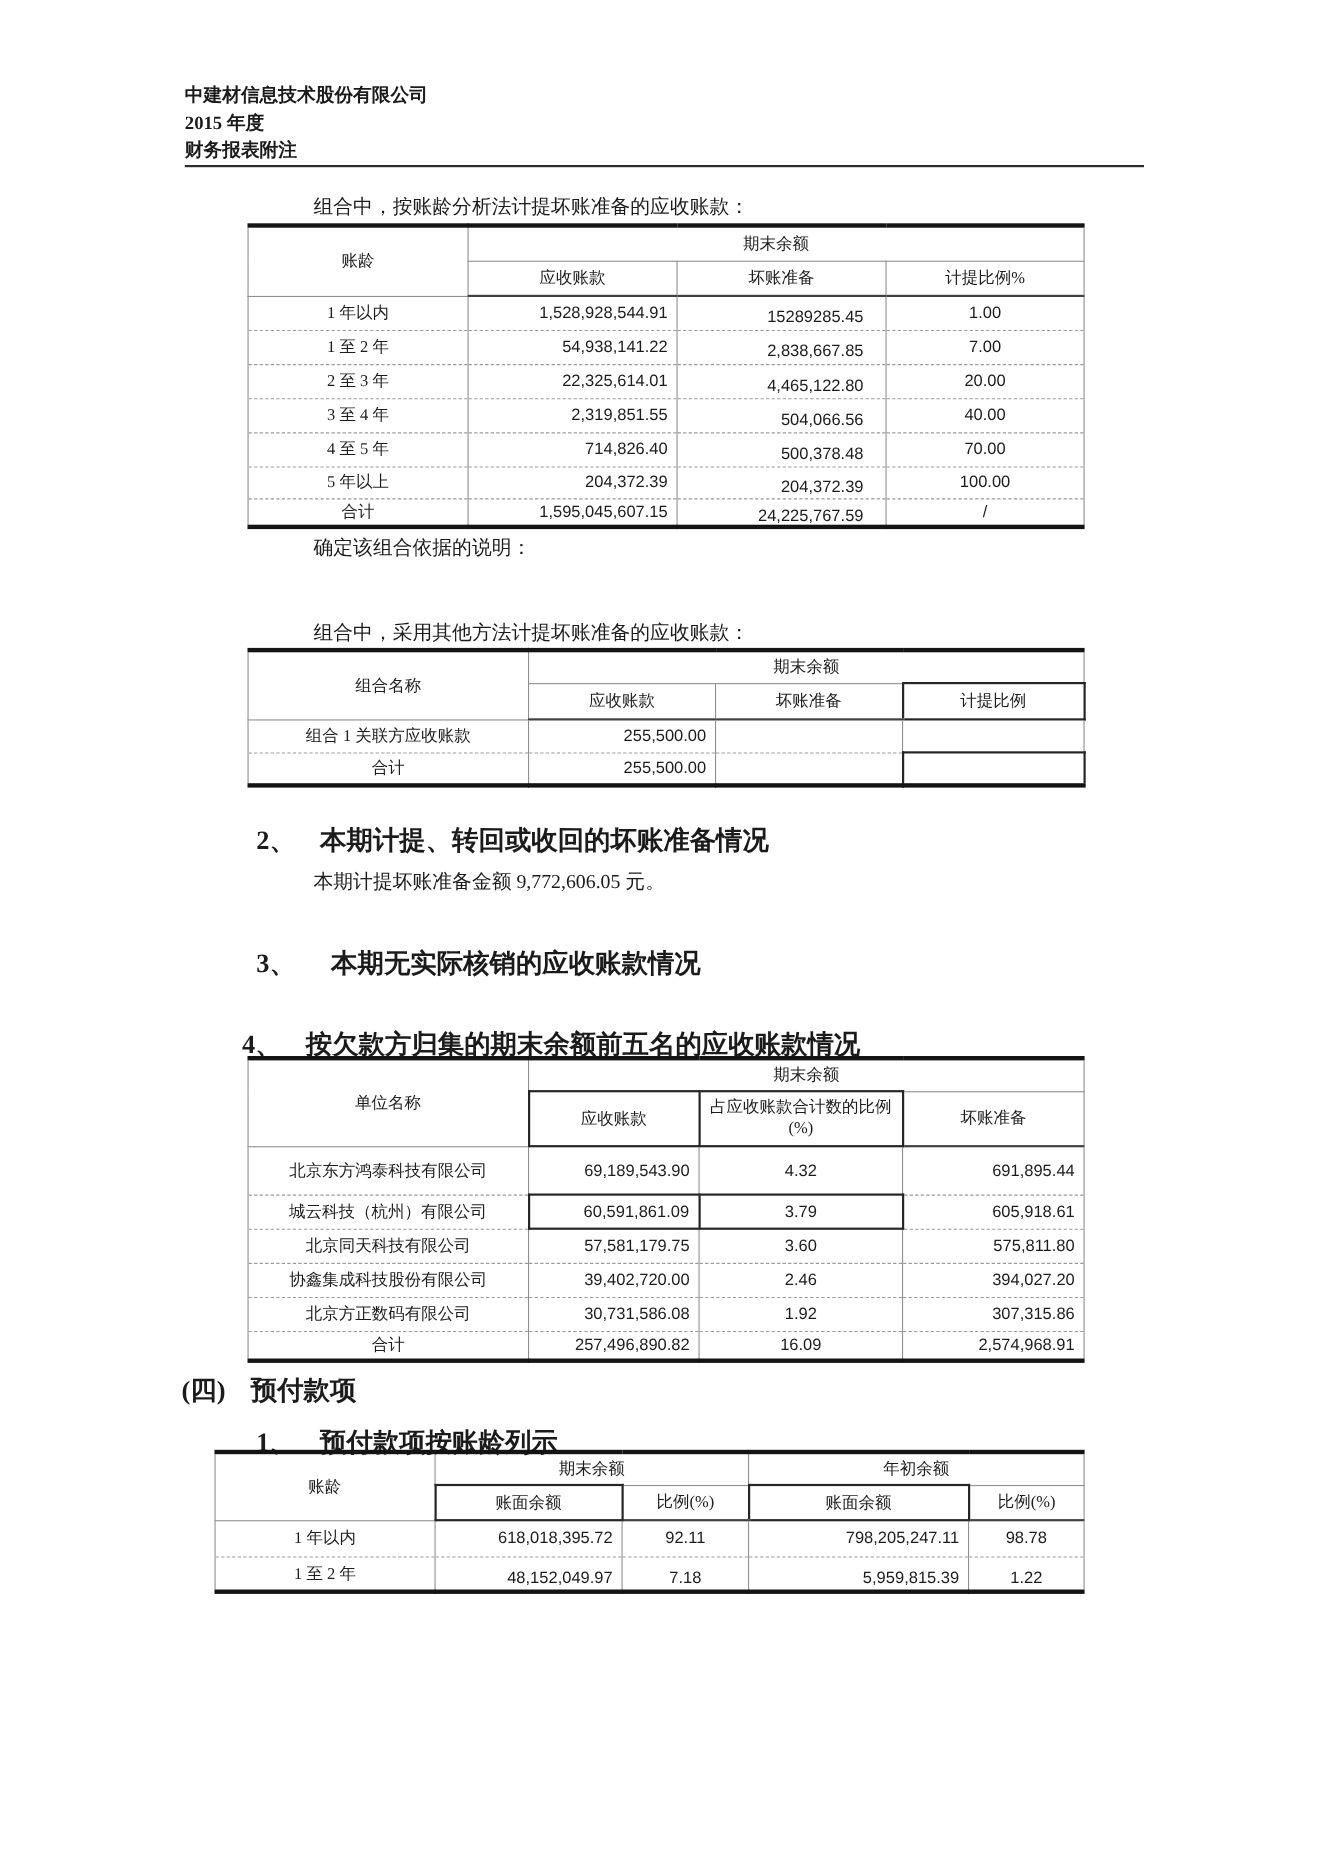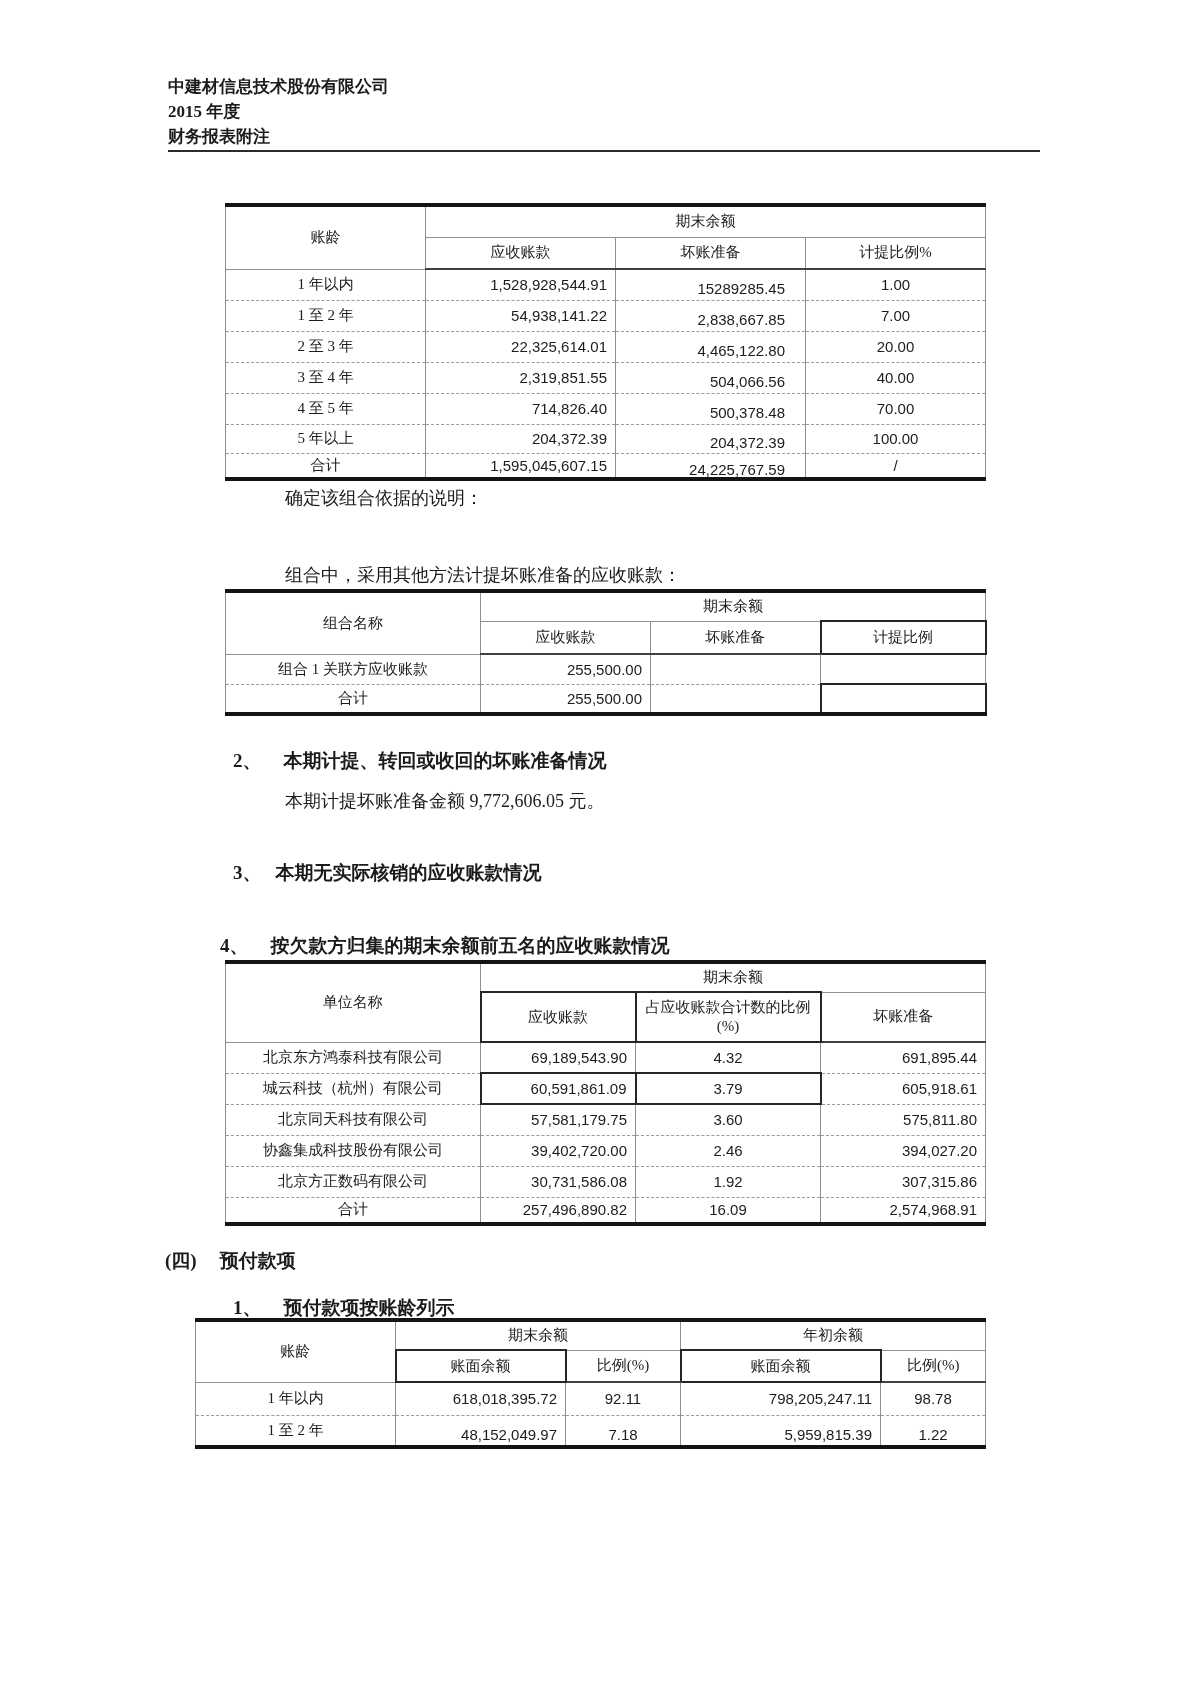--- a/index.html
+++ b/index.html
@@ -4,21 +4,21 @@
 <style>
   html,body { margin:0; padding:0; background:#ffffff; }
   .page {
     position:relative; width:1200px; height:1696px; background:#ffffff;
     font-family:"Liberation Serif","DejaVu Serif",serif; color:#1b1b1b; overflow:hidden;
   }
   .abs { position:absolute; }
   .doc-header { left:168px; top:74px; font-size:17px; line-height:25px; font-weight:600; }
   .head-rule { left:168px; top:150px; width:872px; border-top:2px solid #2b2b2b; height:0; }
   .para { font-size:18px; line-height:24px; }
-  .sec { font-weight:700; font-size:19px; white-space:nowrap; }
+  .sec { font-weight:700; font-size:24px; white-space:nowrap; }
   .sec-num { display:inline-block; }
   .sec-title { display:inline-block; }
   .footer { left:0; top:1482px; width:1110px; text-align:center; font-size:16px; }
 
   .tbl { position:absolute; }
   table.fin {
     border-collapse:collapse; table-layout:fixed; width:100%;
     border-top:4px solid #141414; border-bottom:4px solid #141414;
     font-size:15px; color:#1c1c1c;
   }
@@ -46,20 +46,21 @@
 
 <div class="page">
 
   <div class="abs doc-header">
     <div>中建材信息技术股份有限公司</div>
     <div>2015 年度</div>
     <div>财务报表附注</div>
   </div>
   <div class="abs head-rule"></div>
 
+  <div class="abs para" style="left:285px; top:176px;">组合中，按账龄分析法计提坏账准备的应收账款：</div>
 
   <div class="tbl" style="left:225px; top:203px; width:760px;">
     <table class="fin">
       <colgroup>
           <col style="width:200px">
           <col style="width:190px">
           <col style="width:190px">
           <col style="width:180px">
         </colgroup>
       <thead>
@@ -159,21 +160,21 @@
       </tbody>
     </table>
   </div>
 
   <div class="abs sec" style="left:233px; top:748px;">
     <span class="sec-num">2、</span><span class="sec-title" style="margin-left:22px">本期计提、转回或收回的坏账准备情况</span>
   </div>
   <div class="abs para" style="left:285px; top:789px;">本期计提坏账准备金额 9,772,606.05 元。</div>
 
   <div class="abs sec" style="left:233px; top:860px;">
-    <span class="sec-num">3、</span><span class="sec-title" style="margin-left:14px">本期无实际核销的应收账款情况</span>
+    <span class="sec-num">3、</span><span class="sec-title" style="margin-left:32px">本期无实际核销的应收账款情况</span>
   </div>
 
   <div class="abs sec" style="left:220px; top:933px;">
     <span class="sec-num">4、</span><span class="sec-title" style="margin-left:22px">按欠款方归集的期末余额前五名的应收账款情况</span>
   </div>
 
   <div class="tbl" style="left:225px; top:960px; width:760px;">
     <table class="fin">
       <colgroup>
           <col style="width:255px">
@@ -186,21 +187,21 @@
           <th rowspan="2">单位名称</th>
           <th colspan="3">期末余额</th>
         </tr>
         <tr class="hdr2" style="height:50px">
           <th class="db">应收账款</th>
           <th class="db wrap">占应收账款合计数的比例(%)</th>
           <th>坏账准备</th>
         </tr>
       </thead>
       <tbody>
-        <tr style="height:31px">
+        <tr style="height:44px">
           <td class="tr-label">北京东方鸿泰科技有限公司</td>
           <td class="tr-num num">69,189,543.90</td>
           <td class="tr-center num">4.32</td>
           <td class="tr-num num">691,895.44</td>
         </tr>
         <tr style="height:31px">
           <td class="tr-label">城云科技（杭州）有限公司</td>
           <td class="tr-num num db">60,591,861.09</td>
           <td class="tr-center num db">3.79</td>
           <td class="tr-num num">605,918.61</td>

